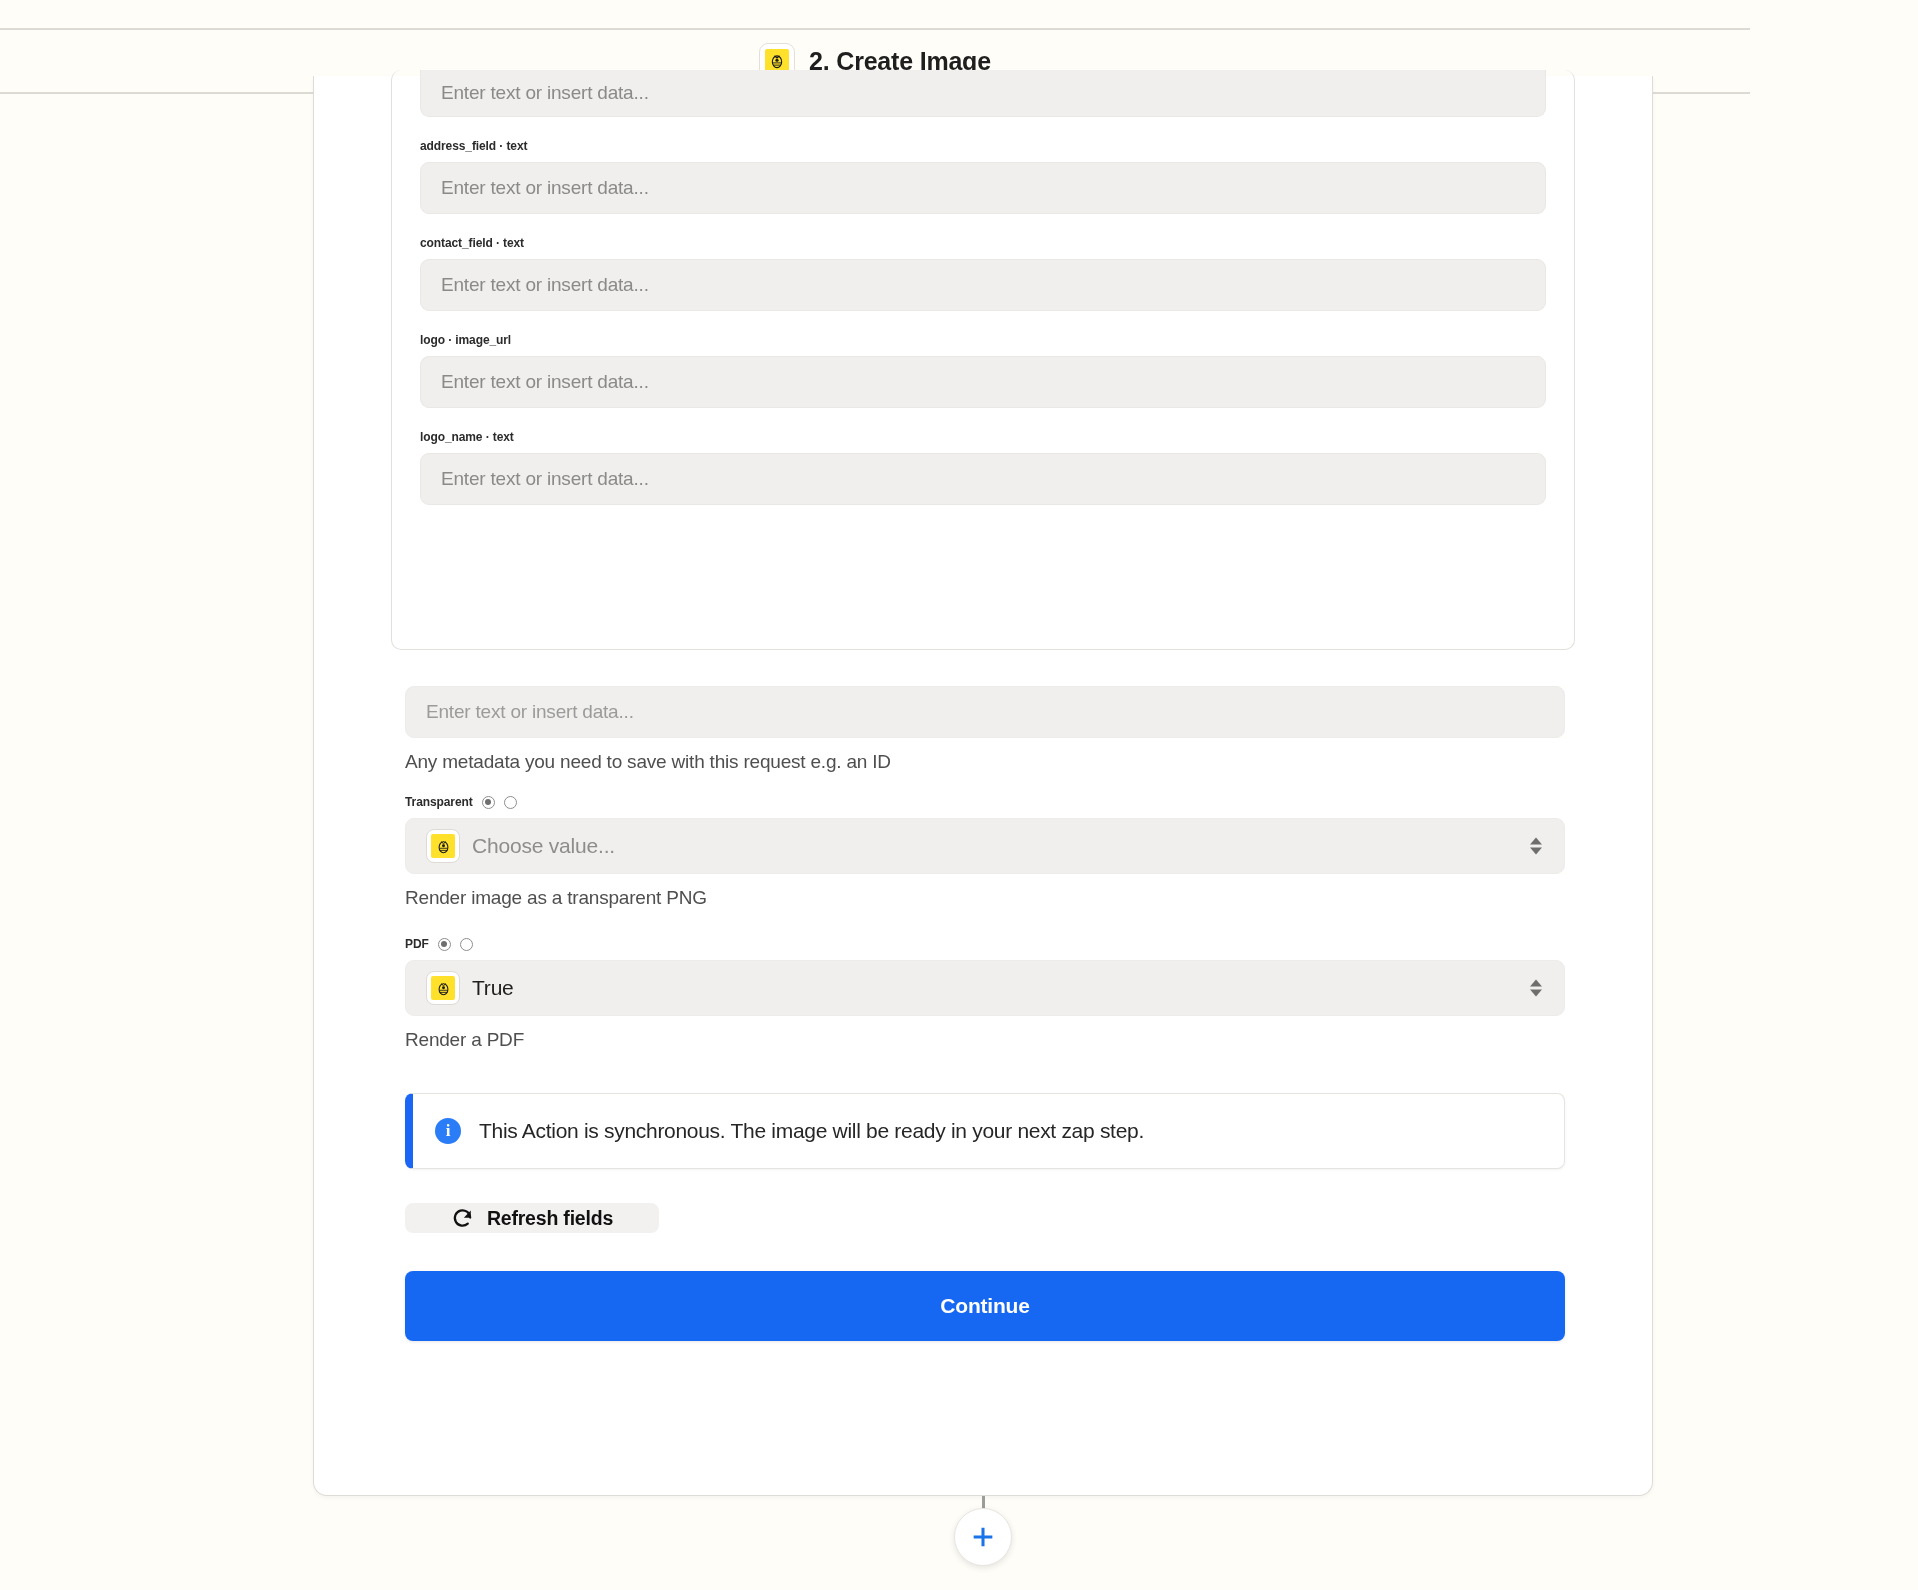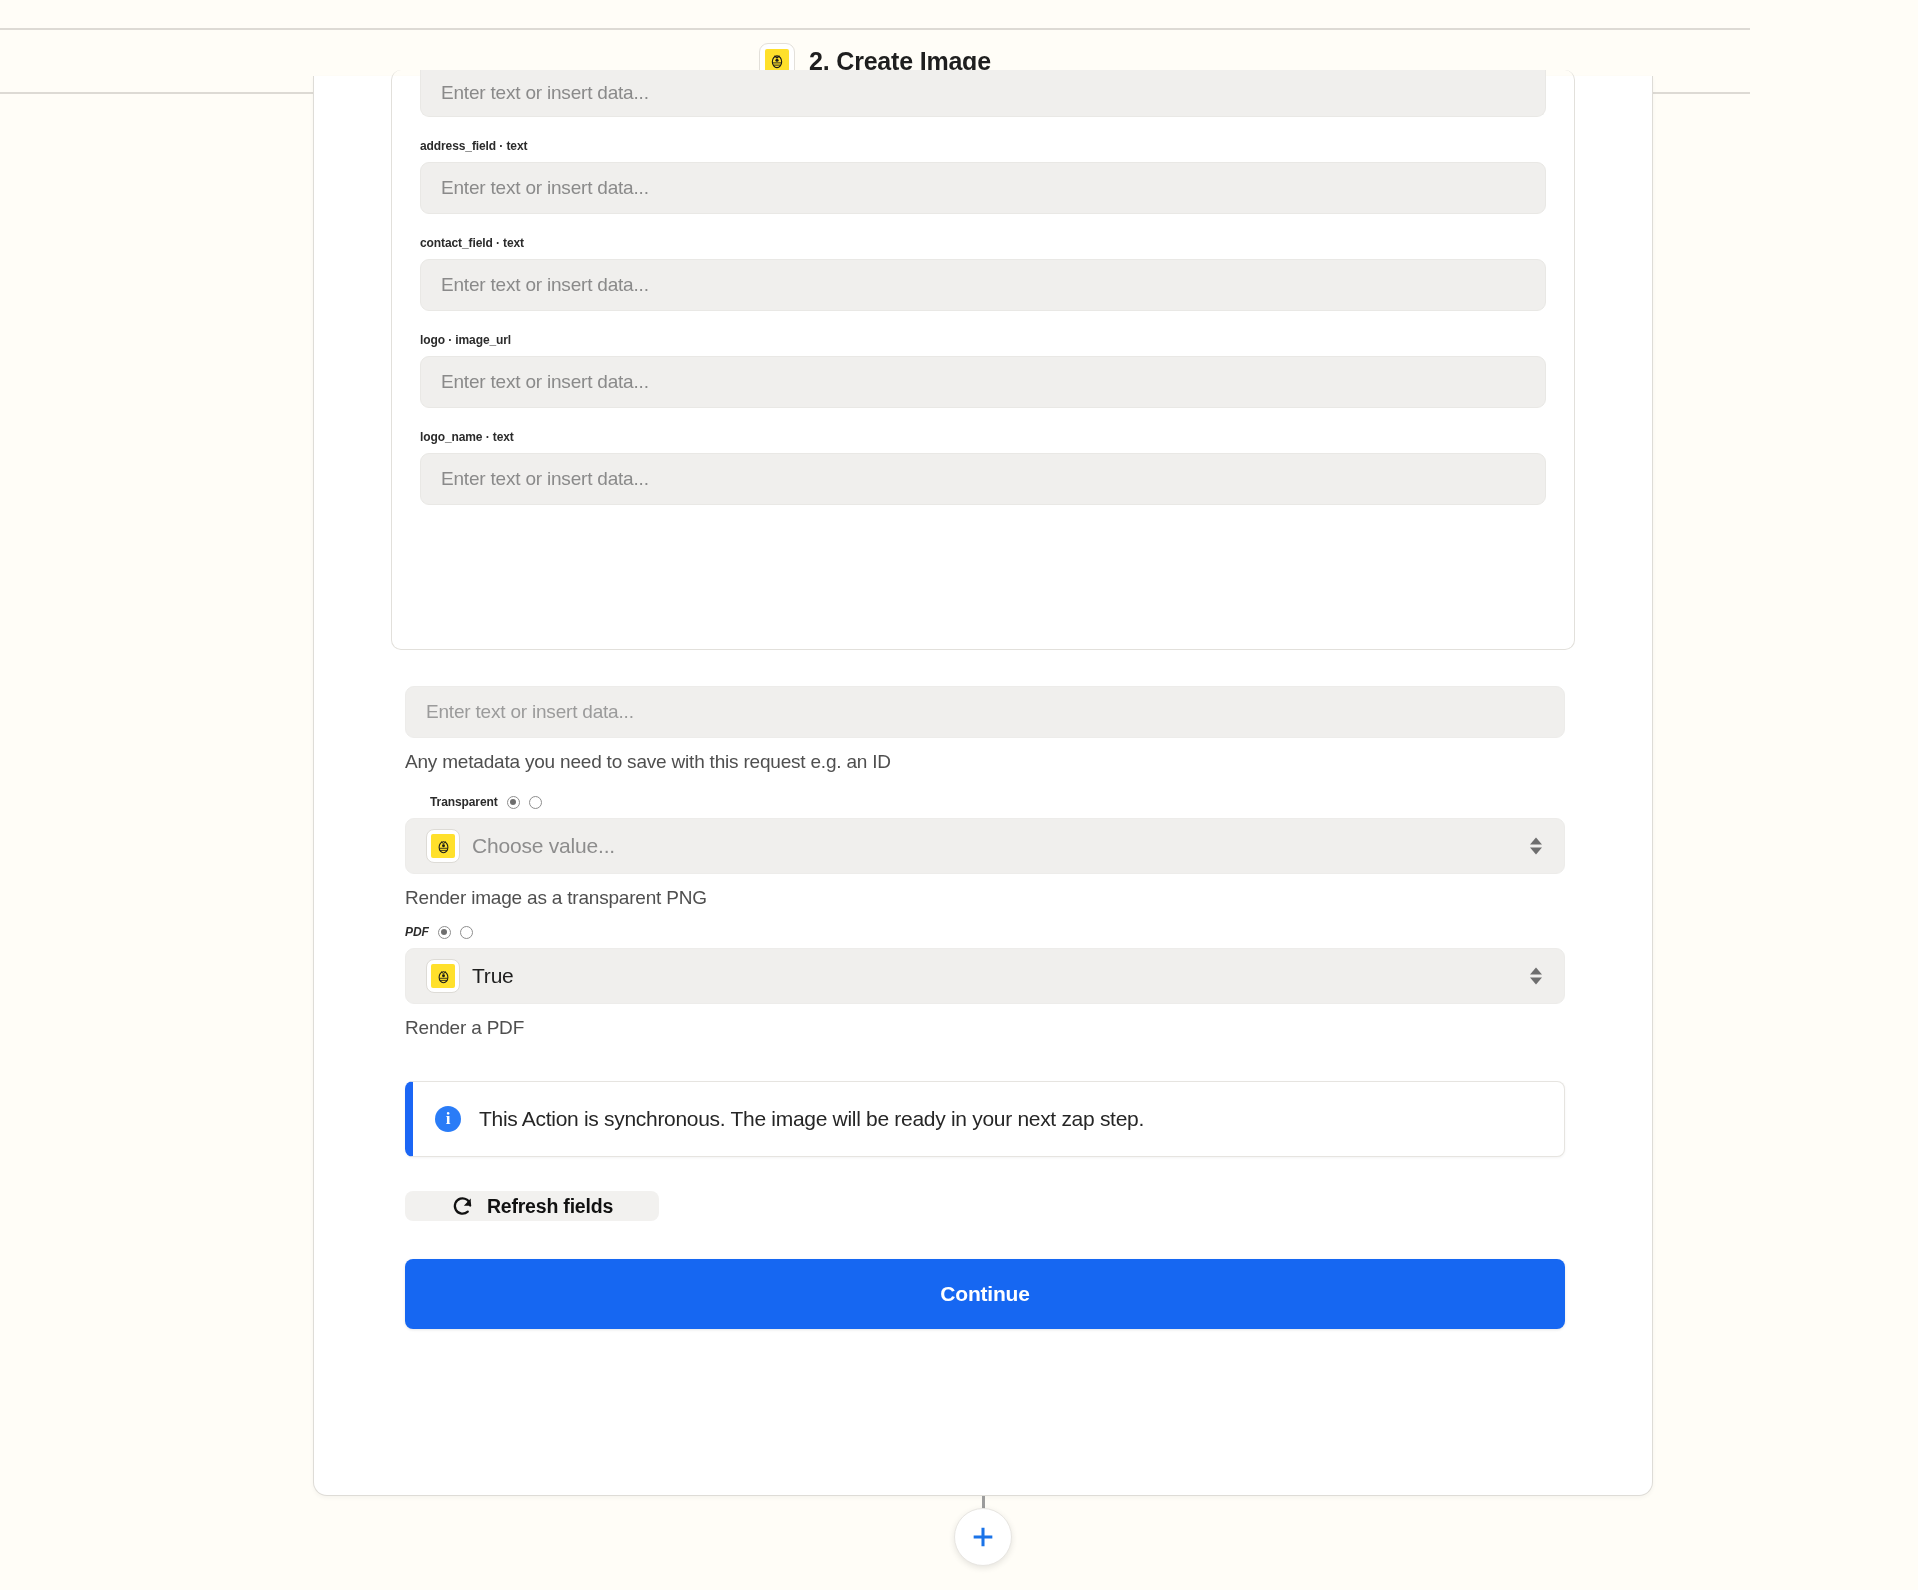--- a/index.html
+++ b/index.html
@@ -377,21 +377,21 @@
 
   </div>
 
   <div class="outer-form">
 
     
     <div class="wide-input">Enter text or insert data...</div>
     <div class="help-text">Any metadata you need to save with this request e.g. an ID</div>
 
     
-    <div class="label-row" style="margin-top:22px;margin-left:25px;">
+    <div class="label-row" style="margin-top:22px;">
       <span class="field-label">Transparent</span>
       <span class="radio filled"></span>
       <span class="radio"></span>
     </div>
     <div class="select-box">
       <div class="zap-badge-sm">
         <div class="sq">
           <svg width="17" height="17" viewBox="0 0 24 24">
             <ellipse cx="12" cy="13" rx="6.2" ry="7.8" fill="none" stroke="#1A1A1A" stroke-width="1.5"></ellipse>
             <path d="M9 5.5 L12 8 L15 5.5" fill="none" stroke="#1A1A1A" stroke-width="1.4" stroke-linecap="round"></path>
@@ -403,21 +403,21 @@
       </div>
       <span class="select-value">Choose value...</span>
       <span class="stepper">
         <span class="tri up"></span>
           <span class="tri down"></span>
       </span>
     </div>
     <div class="help-text">Render image as a transparent PNG</div>
 
     
-    <div class="label-row" style="margin-top:16px;font-style:italic;">
+    <div class="label-row" style="margin-top:28px;">
       <span class="field-label">PDF</span>
       <span class="radio filled"></span>
       <span class="radio"></span>
     </div>
     <div class="select-box">
       <div class="zap-badge-sm">
         <div class="sq">
           <svg width="17" height="17" viewBox="0 0 24 24">
             <ellipse cx="12" cy="13" rx="6.2" ry="7.8" fill="none" stroke="#1A1A1A" stroke-width="1.5"></ellipse>
             <path d="M9 5.5 L12 8 L15 5.5" fill="none" stroke="#1A1A1A" stroke-width="1.4" stroke-linecap="round"></path>

